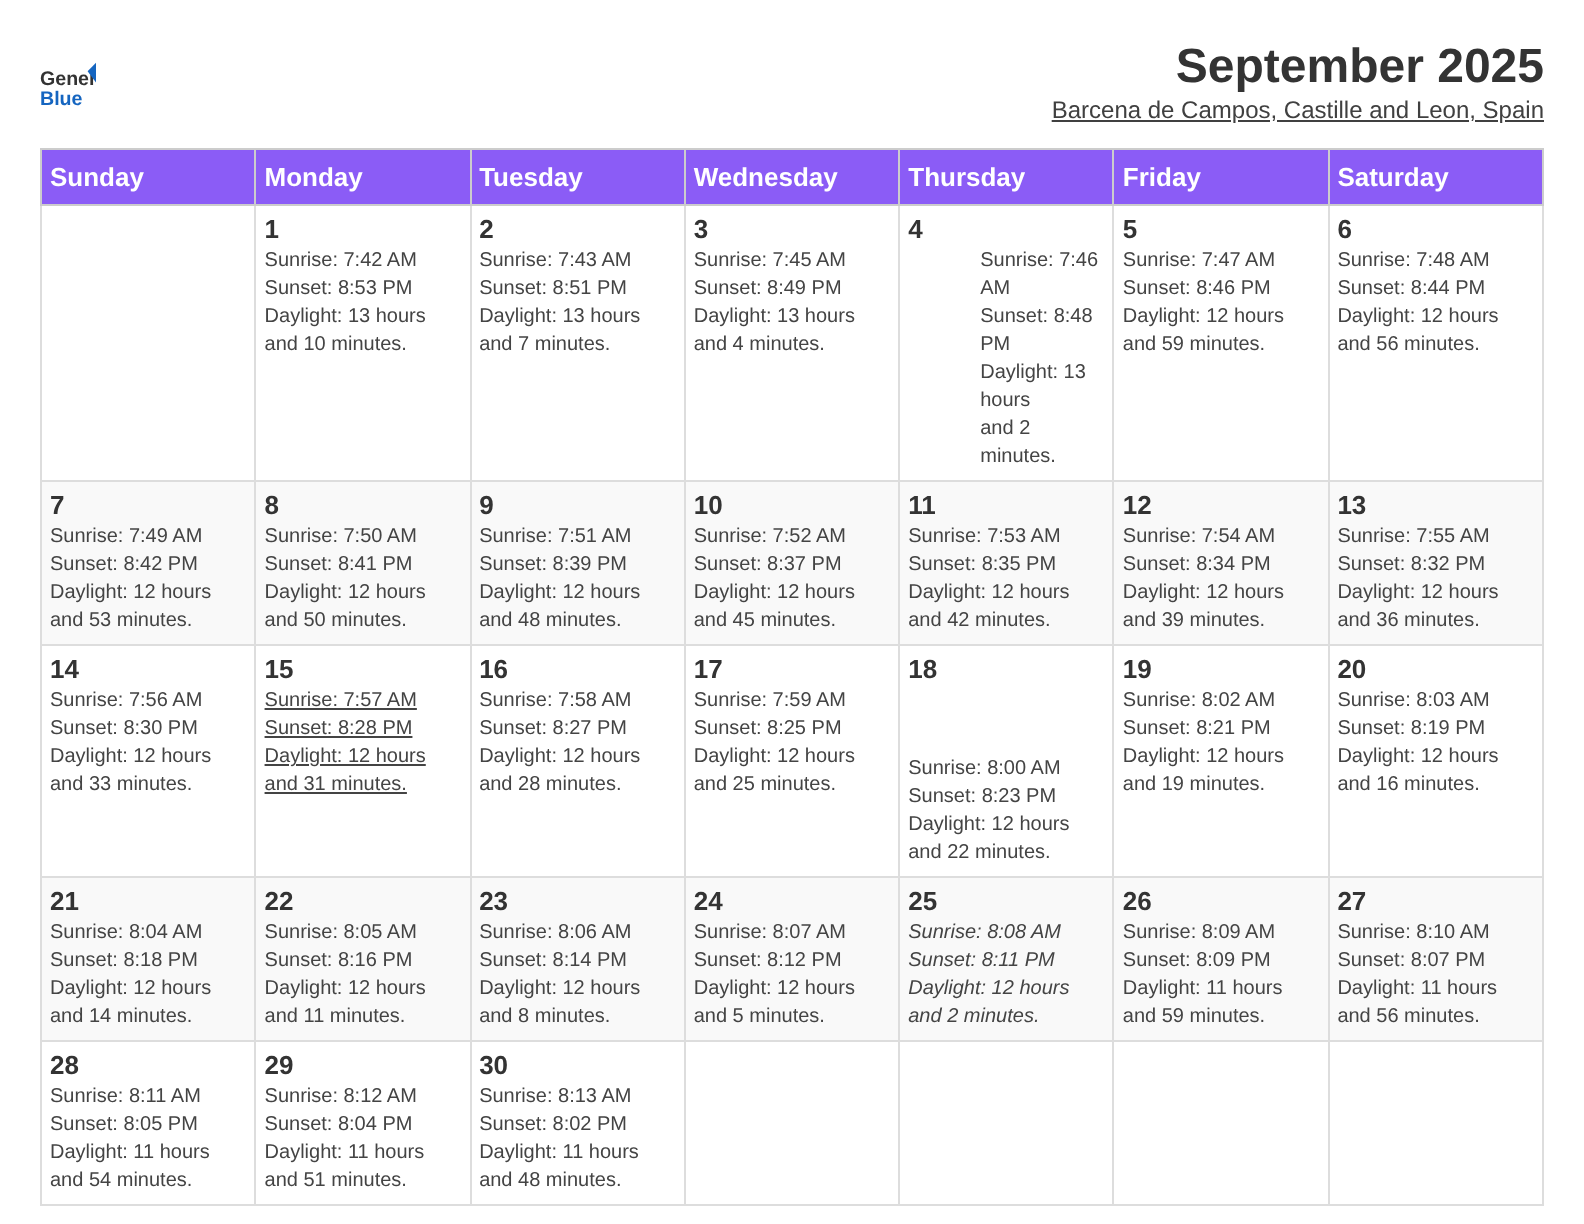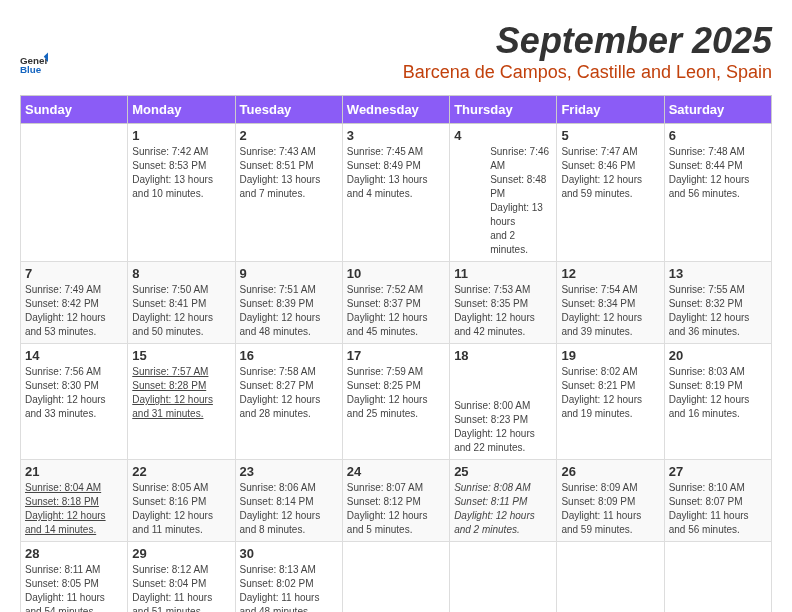--- a/index.html
+++ b/index.html
@@ -18,28 +18,28 @@
     .logo-icon {
       width: 28px;
       height: 28px;
       margin-right: 4px;
     }
     .title-section {
       text-align: right;
       margin-bottom: 4px;
     }
     .month-title {
-      font-size: 36px;
+      font-size: 24px;
       font-weight: bold;
       color: #333;
-      font-style: italic;
     }
     .location-title {
-      font-size: 18px;
-      color: #c2410c;
+      font-size: 12px;
+      color: #404040;
+      text-decoration: underline;
     }
     .top-row {
       display: flex;
       justify-content: space-between;
       align-items: flex-end;
       margin-bottom: 8px;
     }
     table {
       width: 100%;
       border-collapse: collapse;
@@ -253,21 +253,21 @@
           <span class="day-number">20</span>
           <div class="day-info" style="white-space: pre-line;">Sunrise: 8:03 AM
 Sunset: 8:19 PM
 Daylight: 12 hours
 and 16 minutes.</div>
         </td>
       </tr>
       <tr>
         <td>
           <span class="day-number">21</span>
-          <div class="day-info" style="white-space: pre-line; text-decoration: underline;">Sunrise: 8:04 AM
+          <div class="day-info" style="white-space: pre-line;">Sunrise: 8:04 AM
 Sunset: 8:18 PM
 Daylight: 12 hours
 and 14 minutes.</div>
         </td>
         <td>
           <span class="day-number">22</span>
           <div class="day-info" style="white-space: pre-line;">Sunrise: 8:05 AM
 Sunset: 8:16 PM
 Daylight: 12 hours
 and 11 minutes.</div>

